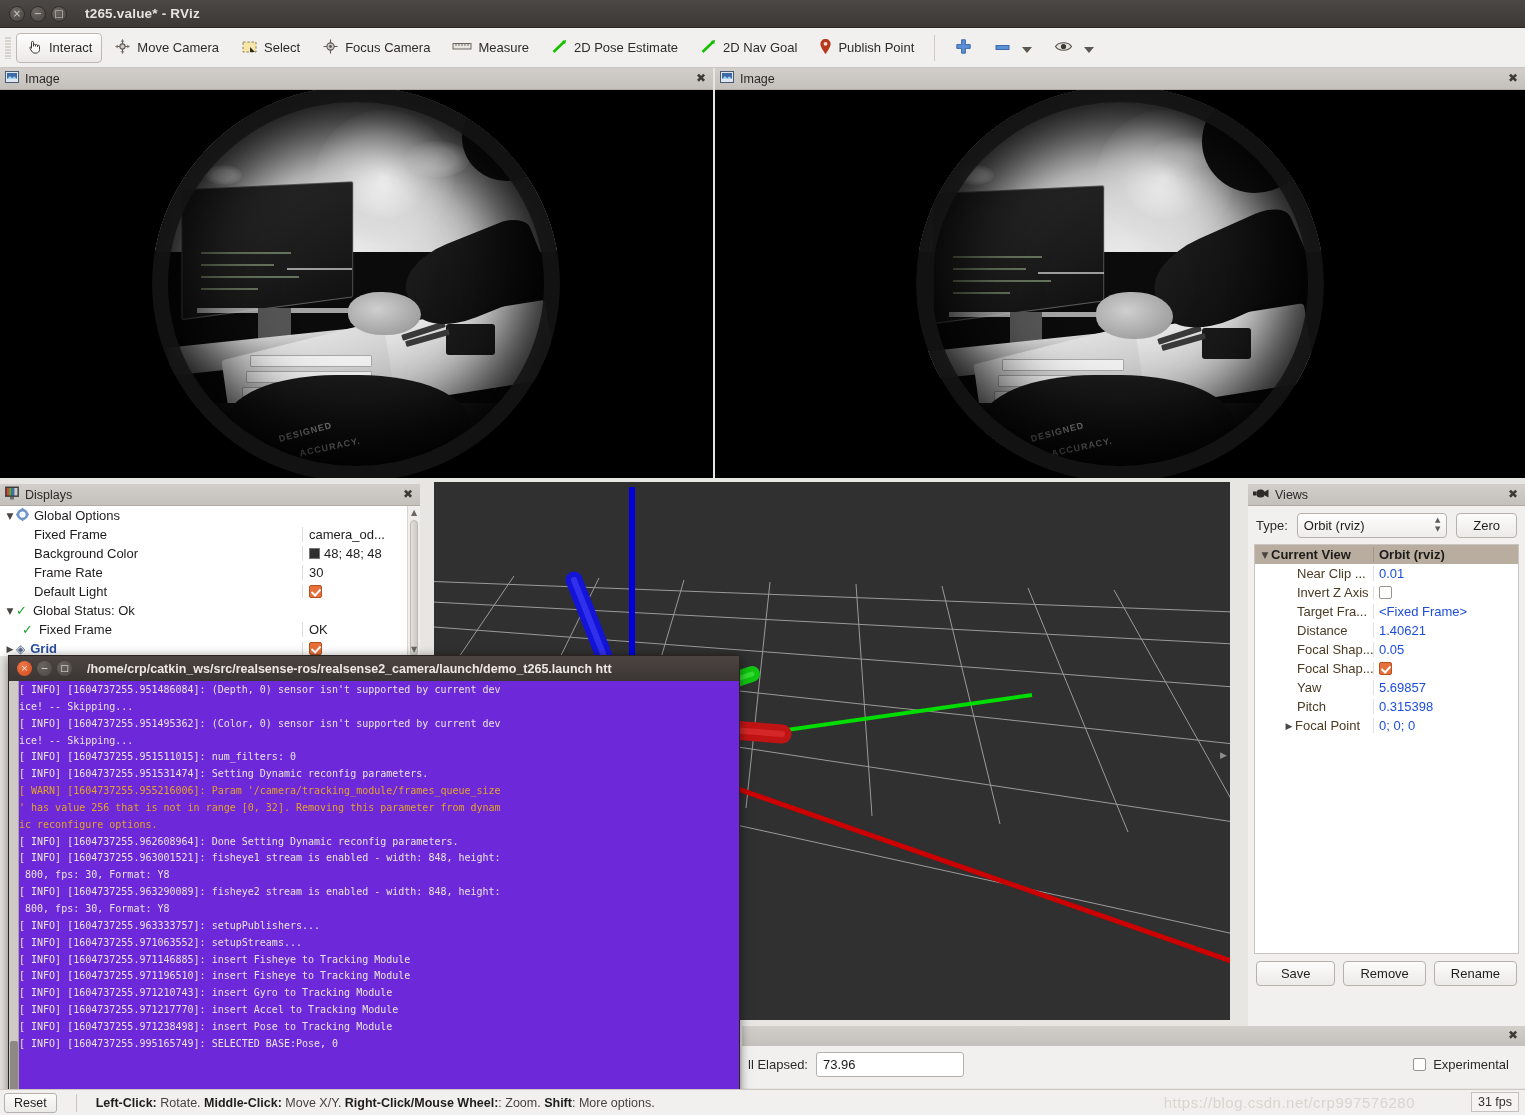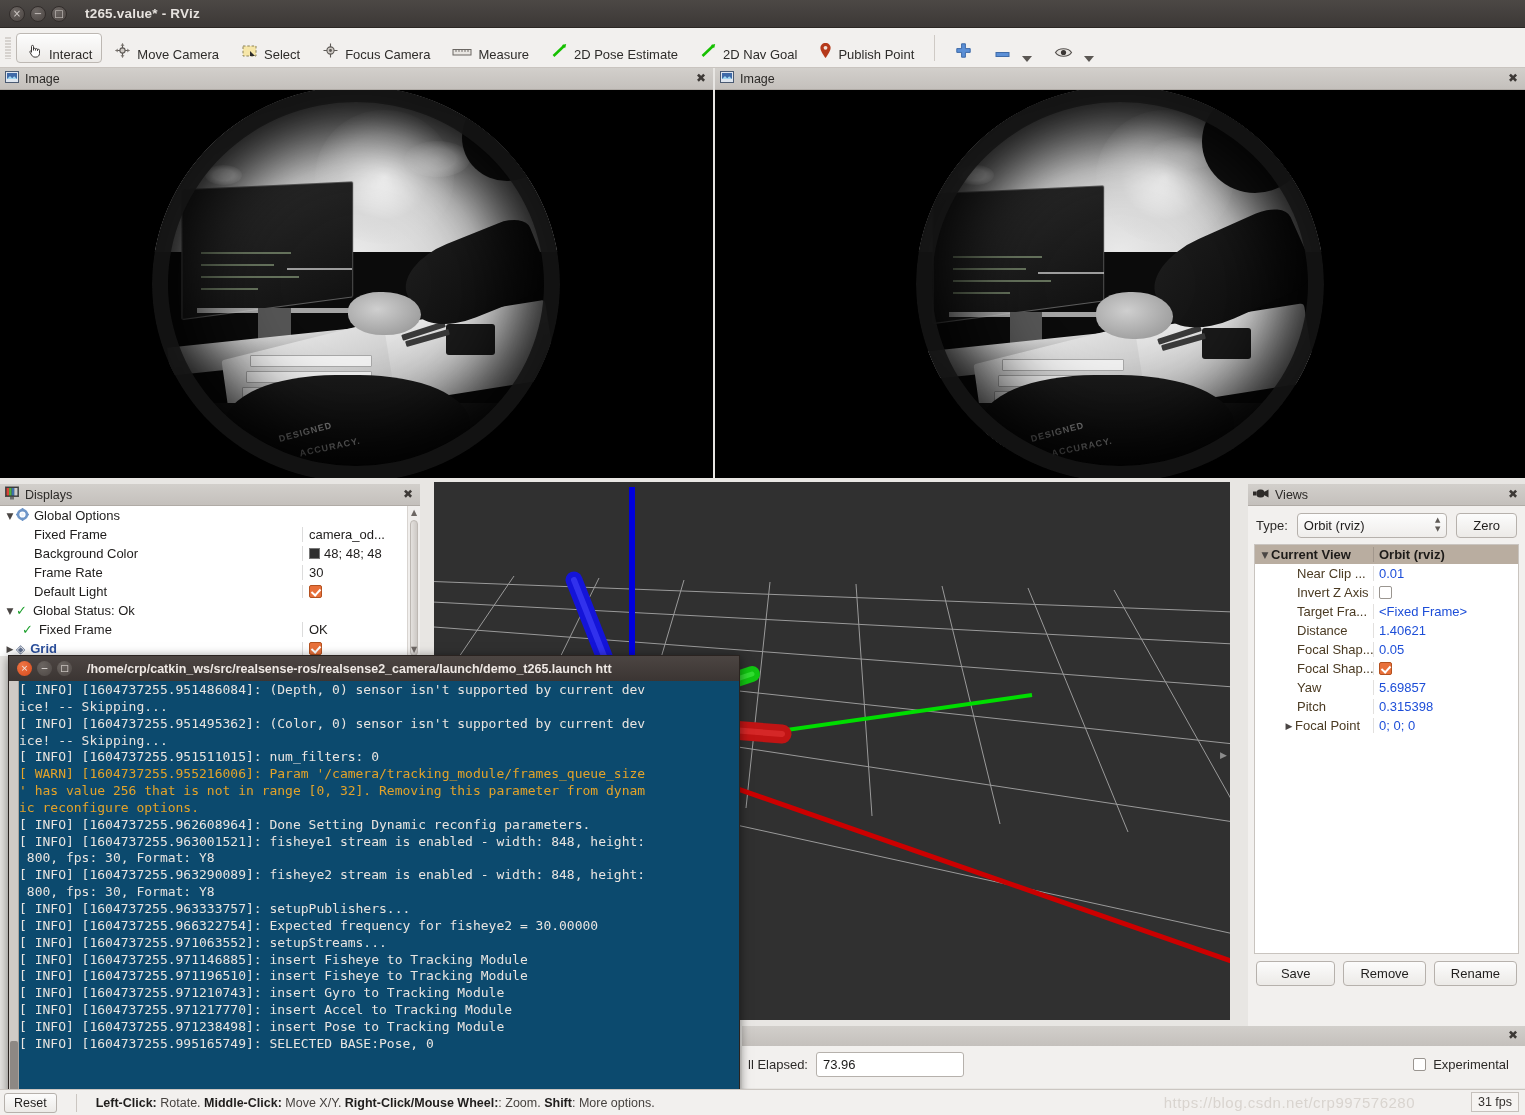--- a/index.html
+++ b/index.html
@@ -37,21 +37,21 @@
     background: #f2f0ee; border-bottom: 1px solid #c9c4bf;
     display: flex; align-items: center;
   }
   .tb-grip {
     width: 10px; height: 22px; margin-left: 3px; margin-right: 2px;
     background-image: repeating-linear-gradient(to bottom, #b9b3ae 0 1px, transparent 1px 3px);
     background-size: 6px 3px; background-repeat: repeat-y;
     background-position: center;
   }
   .tbtn {
-    display: flex; align-items: flex-end; gap: 6px;
+    display: flex; align-items: center; gap: 6px;
     height: 30px; padding: 0 9px; margin: 0 1px;
     font-size: 13px; color: #2e2c2a; white-space: nowrap;
     border: 1px solid transparent; border-radius: 4px;
   }
   .tbtn.active {
     background: linear-gradient(#fdfdfd, #eceae7);
     border: 1px solid #bdb8b3;
     box-shadow: 0 1px 0 rgba(255,255,255,.8) inset;
   }
   .tb-sep { width: 1px; height: 26px; background: #cfcac5; margin: 0 9px; }
@@ -226,22 +226,22 @@
     flex: 0 0 auto;
   }
   .tw-close { background: radial-gradient(circle at 35% 30%, #f07746, #d4481b); }
   .tw-min { background: radial-gradient(circle at 35% 30%, #6b6561, #4d4744); }
   .tw-max { background: radial-gradient(circle at 35% 30%, #6b6561, #4d4744); }
   .term-title {
     margin-left: 10px; color: #eee8e4; font-size: 12.5px; font-weight: bold;
     white-space: nowrap; overflow: hidden;
   }
   .term-body {
-    background: #0c4a6e; padding: 1px 2px 0 2px; overflow: hidden;
-    font-family: "DejaVu Sans Mono", monospace; font-size: 13px; line-height: 16.85px;
+    background: #6d28d9; padding: 1px 2px 0 2px; overflow: hidden;
+    font-family: "DejaVu Sans Mono", monospace; font-size: 10px; line-height: 16.85px;
   }
   .tline { color: #e8e4e0; white-space: pre; }
   .tline.warn { color: #e3a32a; }
   .term-scroll {
     position: absolute; left: 0; width: 10px; background: #cfcac6;
     border-right: 1px solid #a9a4a0;
   }
   .term-scroll-thumb {
     position: absolute; left: 1px; width: 8px; background: #8d8884; border-radius: 2px;
   }
@@ -820,30 +820,30 @@
     <div class="term-body" style="height:420px; position:relative; padding-left:10px;">
       <div class="term-scroll" style="top:0; bottom:0;">
         <div class="term-scroll-thumb" style="top:360px; height:58px;"></div>
       </div>
       <div id="term-lines">
           <div class="tline">[ INFO] [1604737255.951486084]: (Depth, 0) sensor isn't supported by current dev</div>
           <div class="tline">ice! -- Skipping...</div>
           <div class="tline">[ INFO] [1604737255.951495362]: (Color, 0) sensor isn't supported by current dev</div>
           <div class="tline">ice! -- Skipping...</div>
           <div class="tline">[ INFO] [1604737255.951511015]: num_filters: 0</div>
+          <div class="tline">[ INFO] [1604737255.951531474]: Setting Dynamic reconfig parameters.</div>
           <div class="tline warn">[ WARN] [1604737255.955216006]: Param '/camera/tracking_module/frames_queue_size</div>
           <div class="tline warn">' has value 256 that is not in range [0, 32]. Removing this parameter from dynam</div>
           <div class="tline warn">ic reconfigure options.</div>
           <div class="tline">[ INFO] [1604737255.962608964]: Done Setting Dynamic reconfig parameters.</div>
           <div class="tline">[ INFO] [1604737255.963001521]: fisheye1 stream is enabled - width: 848, height:</div>
           <div class="tline"> 800, fps: 30, Format: Y8</div>
           <div class="tline">[ INFO] [1604737255.963290089]: fisheye2 stream is enabled - width: 848, height:</div>
           <div class="tline"> 800, fps: 30, Format: Y8</div>
           <div class="tline">[ INFO] [1604737255.963333757]: setupPublishers...</div>
-          <div class="tline">[ INFO] [1604737255.966322754]: Expected frequency for fisheye2 = 30.00000</div>
           <div class="tline">[ INFO] [1604737255.971063552]: setupStreams...</div>
           <div class="tline">[ INFO] [1604737255.971146885]: insert Fisheye to Tracking Module</div>
           <div class="tline">[ INFO] [1604737255.971196510]: insert Fisheye to Tracking Module</div>
           <div class="tline">[ INFO] [1604737255.971210743]: insert Gyro to Tracking Module</div>
           <div class="tline">[ INFO] [1604737255.971217770]: insert Accel to Tracking Module</div>
           <div class="tline">[ INFO] [1604737255.971238498]: insert Pose to Tracking Module</div>
           <div class="tline">[ INFO] [1604737255.995165749]: SELECTED BASE:Pose, 0</div>
         </div>
     </div>
   </div>

